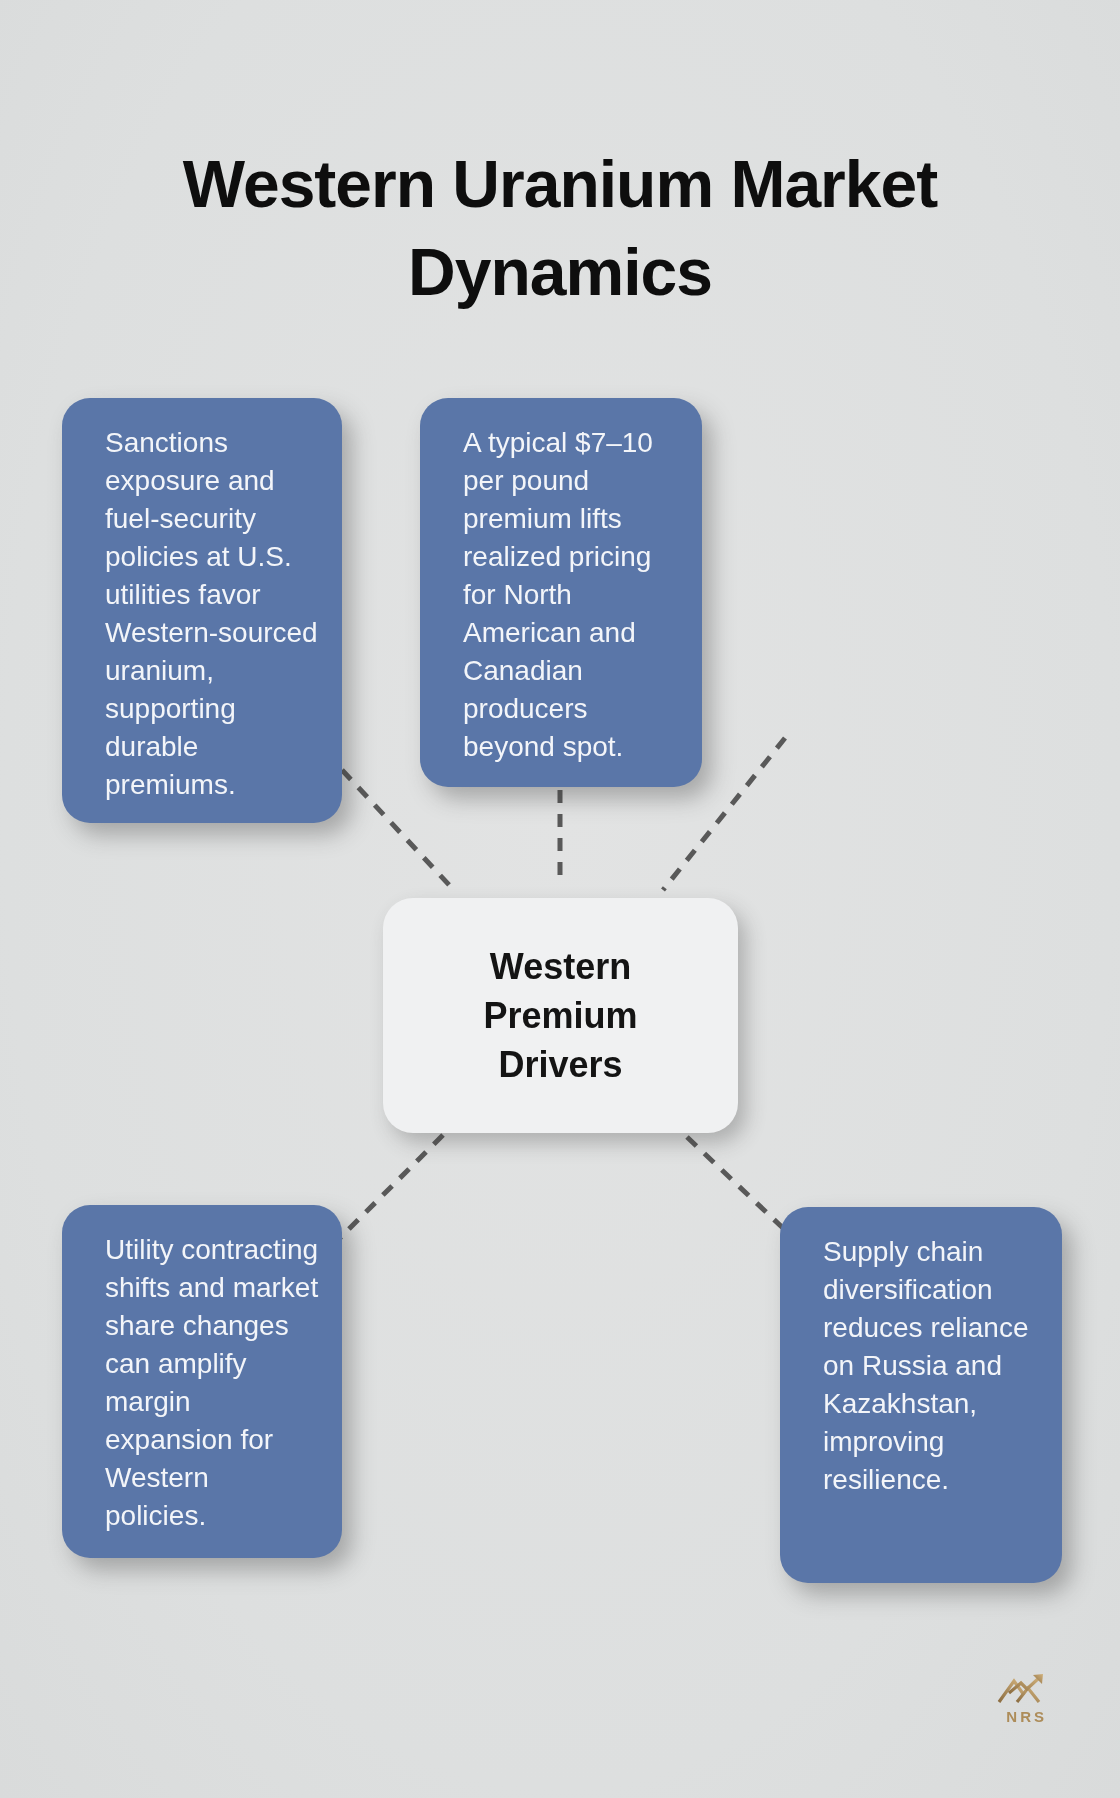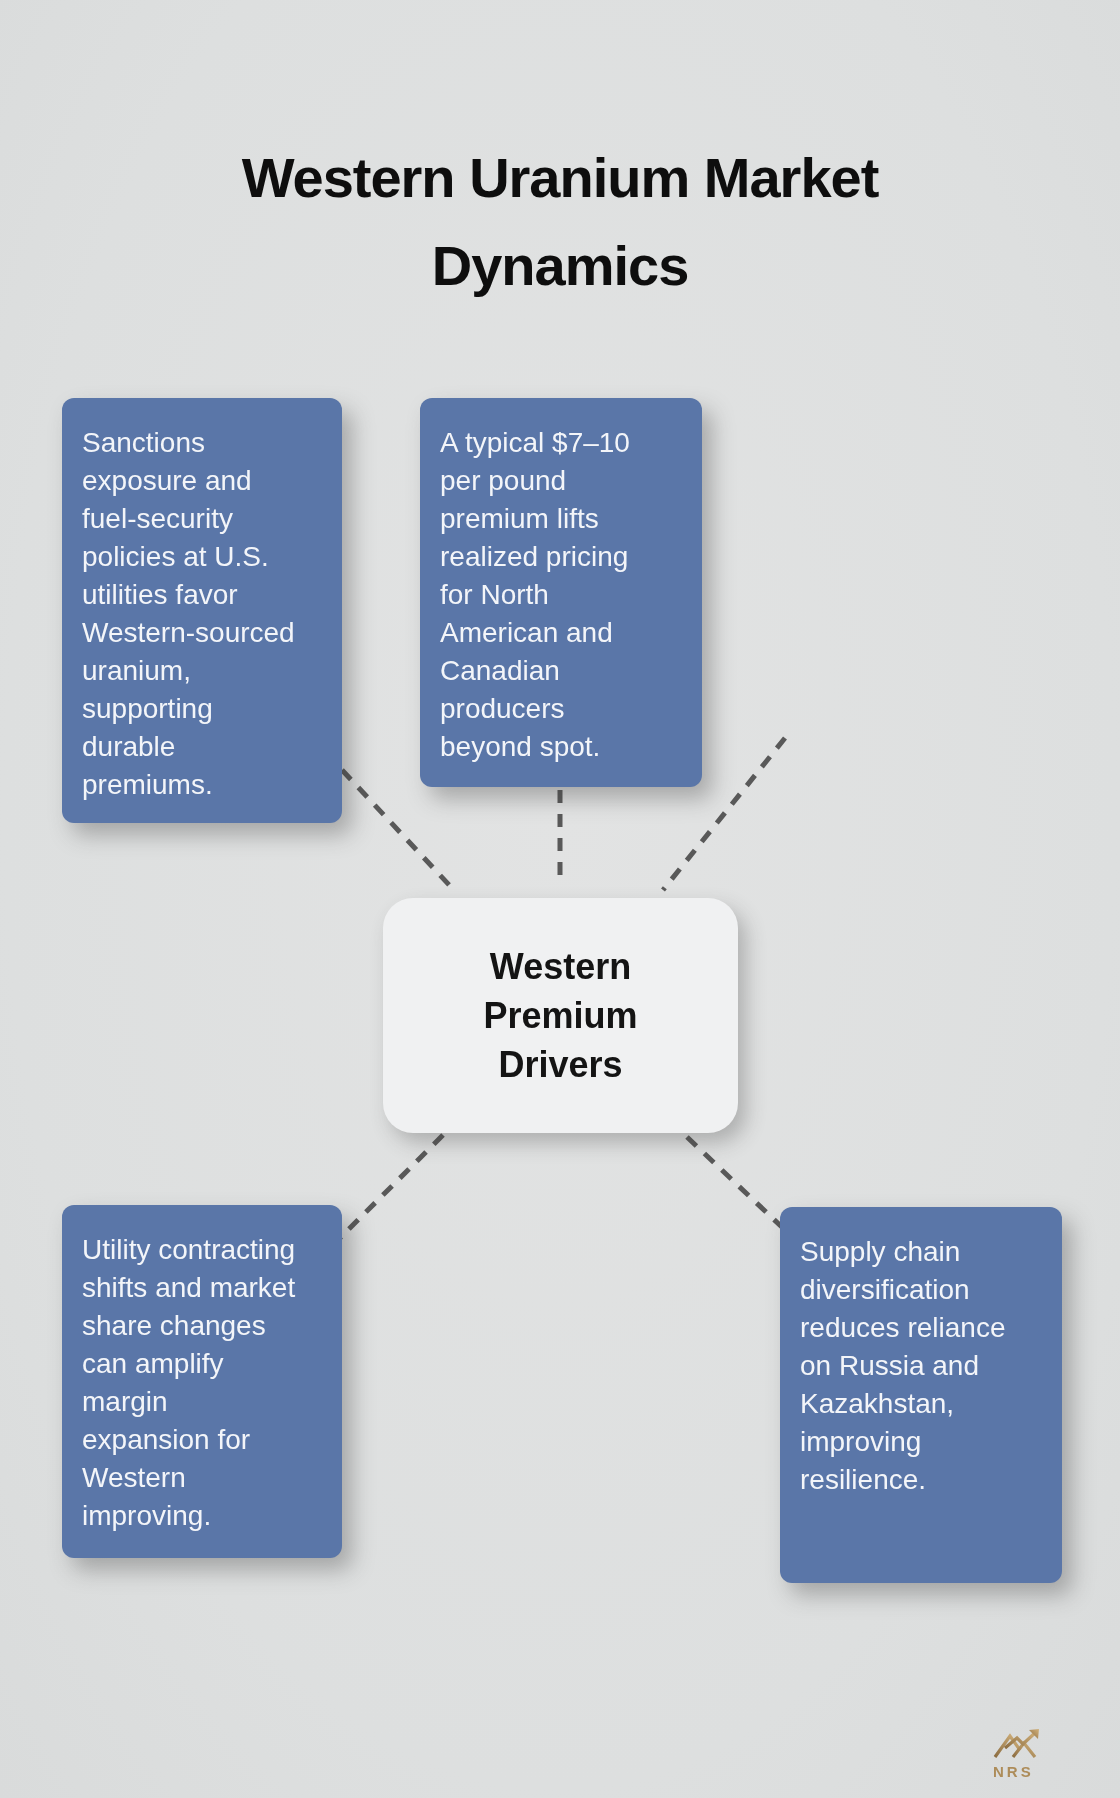--- a/index.html
+++ b/index.html
@@ -15,41 +15,41 @@
     margin: 0 auto;
     background: radial-gradient(ellipse at 50% 45%, #e2e3e3 0%, #dddfdf 70%, #d9dbdb 100%);
     overflow: hidden;
   }
   .page-title {
     position: absolute;
     top: 96px;
     left: 0;
     right: 0;
     text-align: center;
-    font-size: 56px;
+    font-size: 66px;
     line-height: 88px;
     font-weight: 700;
     color: #0e0e0e;
     white-space: pre-line;
     letter-spacing: -1px;
   }
   .connector-layer {
     position: absolute;
     top: 0;
     left: 0;
     width: 1120px;
     height: 1798px;
   }
   .driver-card {
     position: absolute;
     background: #5a76a8;
-    border-radius: 12px;
+    border-radius: 28px;
     box-shadow: 10px 12px 22px rgba(60, 60, 60, 0.35);
     box-sizing: border-box;
-    padding: 26px 6px 0 20px;
+    padding: 26px 6px 0 43px;
   }
   .driver-card .card-text {
     color: #f3f5f9;
     font-size: 28px;
     line-height: 38px;
     white-space: pre-line;
   }
   .center-node {
     position: absolute;
     left: 383px;
@@ -72,23 +72,23 @@
     white-space: pre-line;
   }
   #card-sanctions     { left: 62px;  top: 398px;  width: 280px; height: 425px; }
   #card-premium       { left: 420px; top: 398px;  width: 282px; height: 389px; }
   #card-concentration { left: 780px; top: 398px;  width: 282px; height: 347px; }
   #card-contracting   { left: 62px;  top: 1205px; width: 280px; height: 353px; }
   #card-supplychain   { left: 780px; top: 1207px; width: 282px; height: 376px; }
   .brand-logo {
     position: absolute;
     left: 993px;
-    top: 1728px;
+    top: 1673px;
     width: 54px;
-    text-align: left;
+    text-align: right;
   }
   .brand-logo .logo-text {
     display: block;
     margin-top: 1px;
     font-size: 15px;
     font-weight: 700;
     color: #ad8c59;
     letter-spacing: 3px;
   }
 </style>
@@ -137,21 +137,21 @@
 
 
   <div class="driver-card" id="card-contracting">
     <div class="card-text">Utility contracting
 shifts and market
 share changes
 can amplify
 margin
 expansion for
 Western
-improving.</div>
+policies.</div>
   </div>
 
   <div class="driver-card" id="card-supplychain">
     <div class="card-text">Supply chain
 diversification
 reduces reliance
 on Russia and
 Kazakhstan,
 improving
 resilience.</div>

